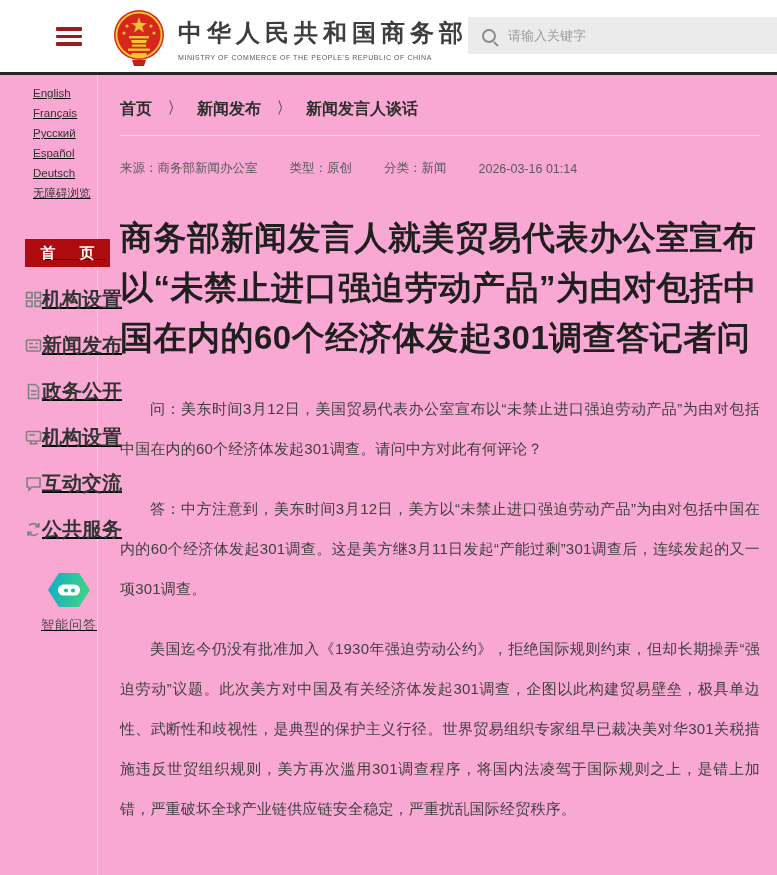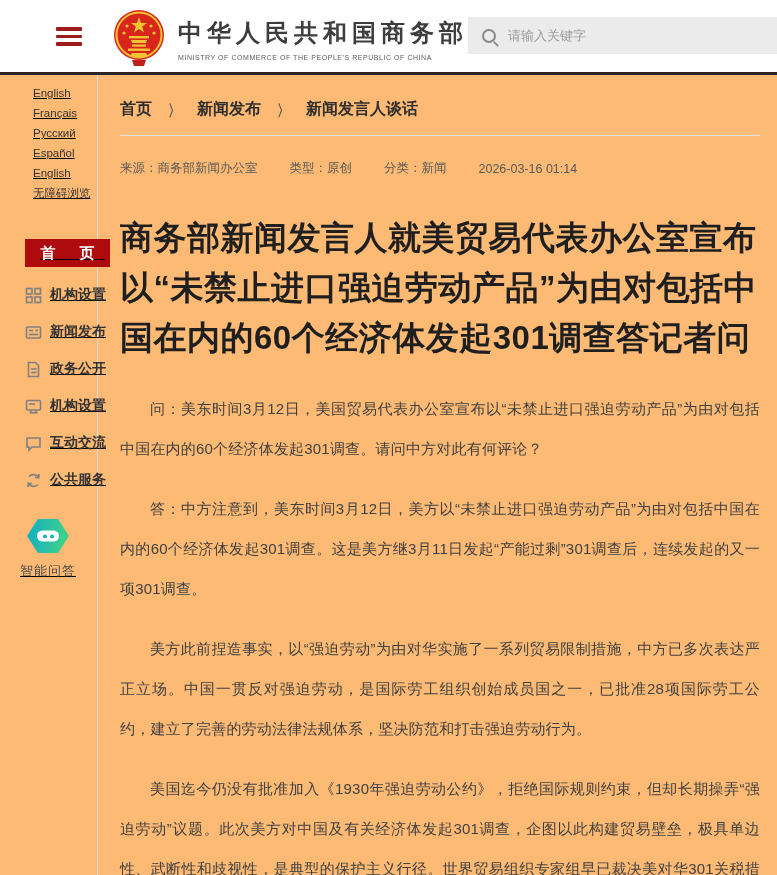--- a/index.html
+++ b/index.html
@@ -1,18 +1,18 @@
 <!DOCTYPE html>
 <html><head>
 <meta charset="utf-8">
 <style>
   * { margin:0; padding:0; box-sizing:border-box; }
   html,body { width:777px; height:875px; overflow:hidden; background:#fff;
     font-family:"Liberation Sans","DejaVu Sans",sans-serif; }
-  .page { width:777px; height:875px; position:relative; background:#fdba74; }
+  .page { width:777px; height:875px; position:relative; background:#f9a8d4; }
 
   
   .header { height:72px; position:relative; background:#fff; }
   .header-line { height:3px; background:#2b2426; width:100%; }
   .hamburger { position:absolute; left:56px; top:27px; width:26px; height:20px; cursor:pointer; }
   .hamburger span { display:block; height:3.5px; background:#9c1b1b; margin-bottom:4px; border-radius:1px; }
   .emblem { position:absolute; left:112px; top:9px; width:54px; height:58px; }
   .brand { position:absolute; left:178px; top:17px; }
   .brand-title { font-size:24px; font-weight:600; color:#3d3d3d; letter-spacing:5px; white-space:nowrap; }
   .brand-sub { font-size:7px; color:#5a5a5a; letter-spacing:0.55px; margin-top:5px; white-space:nowrap; }
@@ -31,33 +31,33 @@
   .main { flex:1; padding:0 17px 0 22px; overflow:hidden; }
 
   
   .langs { margin-left:33px; font-size:11.5px; color:#333; line-height:20px; }
   .menu { margin-top:36px; }
   .home-btn { margin-left:25px; width:85px; height:28px; background:#ad0b0e; color:#fff;
     font-size:15px; font-weight:bold; display:flex; align-items:center; justify-content:center;
     letter-spacing:10px; text-indent:10px; cursor:pointer; }
   .menu-item { display:flex; align-items:center; margin:19px 0 0 25px; cursor:pointer; }
   .menu-item svg { width:17px; height:17px; flex:none; }
-  .menu-label { font-size:14px; font-weight:bold; color:#333; margin-left:8px; white-space:nowrap; }
-  .qa { margin-top:30px; margin-left:16px; width:64px; text-align:center; cursor:pointer; }
+  .menu-label { font-size:20px; font-weight:bold; color:#333; margin-left:0; white-space:nowrap; }
+  .qa { margin-top:30px; margin-left:37px; width:64px; text-align:center; cursor:pointer; }
   .qa-icon { width:42px; height:34px; margin:0 auto; position:relative;
     background:linear-gradient(100deg,#14b1c2 10%,#41d286 90%);
     clip-path:polygon(26% 0,74% 0,100% 50%,74% 100%,26% 100%,0 50%); }
   .qa-icon .eyes { position:absolute; left:50%; top:50%; transform:translate(-50%,-50%);
     width:22px; height:11px; background:#fff; border-radius:6px; display:flex;
     align-items:center; justify-content:center; gap:3px; }
   .qa-icon .eyes i { width:4px; height:4px; border-radius:50%; background:#1db6a8; }
   .qa-label { font-size:13px; color:#4a4a4a; margin-top:9px; letter-spacing:1px; }
 
   
-  .breadcrumb { display:flex; align-items:flex-end; margin-top:24px; }
+  .breadcrumb { display:flex; align-items:flex-start; margin-top:24px; }
   .crumb { font-size:16px; font-weight:bold; color:#2e2e2e; text-decoration:none; cursor:pointer; }
   .crumb-sep { color:#555; font-size:13px; font-weight:bold; margin:0 16px; transform:scaleY(1.2); }
   .bc-divider { height:1px; background:#e3e3e3; margin-top:15px; }
   .meta { display:flex; align-items:center; margin-top:24px; font-size:12.5px; color:#595959; }
   .meta span { margin-right:32px; white-space:nowrap; }
   .article-title { margin-top:36px; font-size:33px; font-weight:bold; color:#1f1f1f;
     line-height:50px; letter-spacing:0.5px; }
   .article-body { margin-top:26px; }
   .article-body p { font-size:15px; color:#404040; line-height:40px; text-indent:2em;
     margin-bottom:20px; text-align:justify; letter-spacing:0.2px; }
@@ -101,21 +101,21 @@
     </div>
   </div>
   <div class="header-line"></div>
 
   <div class="body-row">
 
     <div class="sidebar">
       <div class="langs">
         <div>English  Français</div>
         <div>Русский  Español</div>
-        <div>English</div>
+        <div>Deutsch</div>
         <div>无障碍浏览</div>
       </div>
 
       <div class="menu">
         <div class="home-btn">首 页</div>
 
         <div class="menu-item">
           <svg viewBox="0 0 17 17" fill="none" stroke="#808080" stroke-width="1.6">
             <rect x="1.5" y="1.5" width="5.5" height="5.5"></rect>
               <rect x="10" y="1.5" width="5.5" height="5.5"></rect>
@@ -199,19 +199,18 @@
         <span>类型：原创</span>
         <span>分类：新闻</span>
         <span>2026-03-16 01:14</span>
       </div>
 
       <h1 class="article-title">商务部新闻发言人就美贸易代表办公室宣布以“未禁止进口强迫劳动产品”为由对包括中国在内的60个经济体发起301调查答记者问</h1>
 
       <div class="article-body">
         <p>问：美东时间3月12日，美国贸易代表办公室宣布以“未禁止进口强迫劳动产品”为由对包括中国在内的60个经济体发起301调查。请问中方对此有何评论？</p>
         <p>答：中方注意到，美东时间3月12日，美方以“未禁止进口强迫劳动产品”为由对包括中国在内的60个经济体发起301调查。这是美方继3月11日发起“产能过剩”301调查后，连续发起的又一项301调查。</p>
-        <p>美方此前捏造事实，以“强迫劳动”为由对华实施了一系列贸易限制措施，中方已多次表达严正立场。中国一贯反对强迫劳动，是国际劳工组织创始成员国之一，已批准28项国际劳工公约，建立了完善的劳动法律法规体系，坚决防范和打击强迫劳动行为。</p>
         <p>美国迄今仍没有批准加入《1930年强迫劳动公约》，拒绝国际规则约束，但却长期操弄“强迫劳动”议题。此次美方对中国及有关经济体发起301调查，企图以此构建贸易壁垒，极具单边性、武断性和歧视性，是典型的保护主义行径。世界贸易组织专家组早已裁决美对华301关税措施违反世贸组织规则，美方再次滥用301调查程序，将国内法凌驾于国际规则之上，是错上加错，严重破坏全球产业链供应链安全稳定，严重扰乱国际经贸秩序。</p>
 
       </div>
     </div>
   </div>
 </div>
 
 </body></html>

